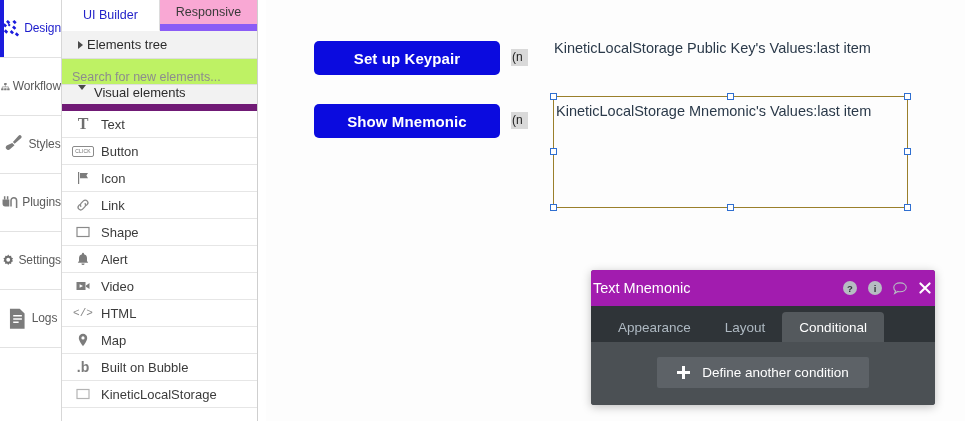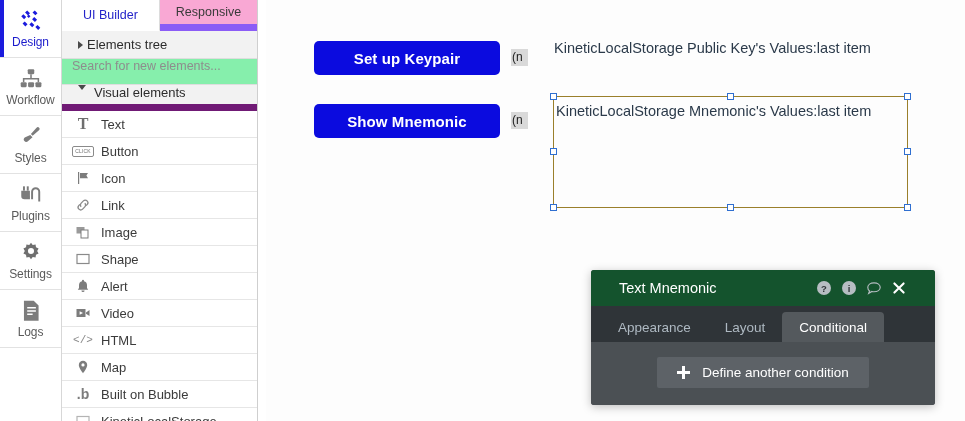--- a/index.html
+++ b/index.html
@@ -16,21 +16,21 @@
     width: 62px; height: 421px;
     background: #ffffff;
     border-right: 1px solid #d7d7d7;
     flex: 0 0 62px;
     position: relative;
   }
   .rail-item {
     position: relative;
     height: 58px;
     border-bottom: 1px solid #e2e2e2;
-    display: flex; flex-direction: column;
+    display: flex; flex-direction: row;
     align-items: center; justify-content: center;
     gap: 2px;
     cursor: pointer;
     color: #6b6b6b;
   }
   .rail-item .rail-label {
     font-size: 12px;
     line-height: 13px;
     letter-spacing: -0.1px;
     color: #5a5a5a;
@@ -88,23 +88,23 @@
     border-bottom: 4px solid transparent;
   }
   .caret-down {
     width: 0; height: 0;
     border-top: 5px solid #4a4a4a;
     border-left: 4px solid transparent;
     border-right: 4px solid transparent;
   }
   .search-row {
     height: 26px;
-    display: flex; align-items: flex-start;
+    display: flex; align-items: flex-end;
     padding-left: 10px;
-    background: #86efac;
+    background: #bef264;
     border-bottom: 1px solid #dedede;
   }
   .search-input {
     border: none; outline: none;
     font-size: 12.5px; color: #444;
     font-family: "Liberation Sans", sans-serif;
     width: 100%; background: transparent;
   }
   .search-input::placeholder { color: #8d8d8d; }
   .section-row {
@@ -208,23 +208,23 @@
     left: 591px; top: 270px;
     width: 344px; height: 135px;
     background: #4b5054;
     border-radius: 3px;
     box-shadow: 0 2px 10px rgba(0,0,0,.25);
     overflow: hidden;
     display: flex; flex-direction: column;
   }
   .prop-head {
     height: 36px;
-    background: #14532d;
+    background: #a21caf;
     display: flex; align-items: center;
-    padding: 0 28px;
+    padding: 0 2px;
     justify-content: space-between;
   }
   .prop-title { color: #ffffff; font-size: 14.5px; }
   .prop-actions { display: flex; align-items: center; gap: 9px; }
   .pi { width: 16px; height: 16px; display: block; cursor: pointer; color: #b6bdc2; }
   .prop-tabs {
     height: 36px;
     background: #2f3438;
     display: flex; align-items: flex-end;
     padding-left: 10px;
@@ -380,30 +380,20 @@
 
       <div class="erow">
         <span class="eicon">
           <svg width="16" height="16" viewBox="0 0 16 16">
               <path fill="none" stroke="#8a8a8a" stroke-width="1.3" d="M6.2 9.8a2.6 2.6 0 010-3.7l2.2-2.2a2.6 2.6 0 113.7 3.7l-1 1M9.8 6.2a2.6 2.6 0 010 3.7l-2.2 2.2a2.6 2.6 0 11-3.7-3.7l1-1"></path>
             </svg>
         </span>
         <span>Link</span>
       </div>
 
-      <div class="erow">
-        <span class="eicon">
-          <svg width="16" height="16" viewBox="0 0 16 16">
-            <rect x="1.5" y="3" width="8" height="6.5" fill="#9a9a9a"></rect>
-            <path fill="#7c7c7c" d="M5.5 5.5h8v9h-8z"></path>
-              <path fill="#ffffff" d="M6.5 6.5h6v7h-6z"></path>
-          </svg>
-        </span>
-        <span>Image</span>
-      </div>
 
       <div class="erow">
         <span class="eicon">
           <svg width="16" height="16" viewBox="0 0 16 16">
               <rect x="2" y="3.5" width="12" height="9" fill="none" stroke="#8a8a8a" stroke-width="1.2"></rect>
             </svg>
         </span>
         <span>Shape</span>
       </div>
 

